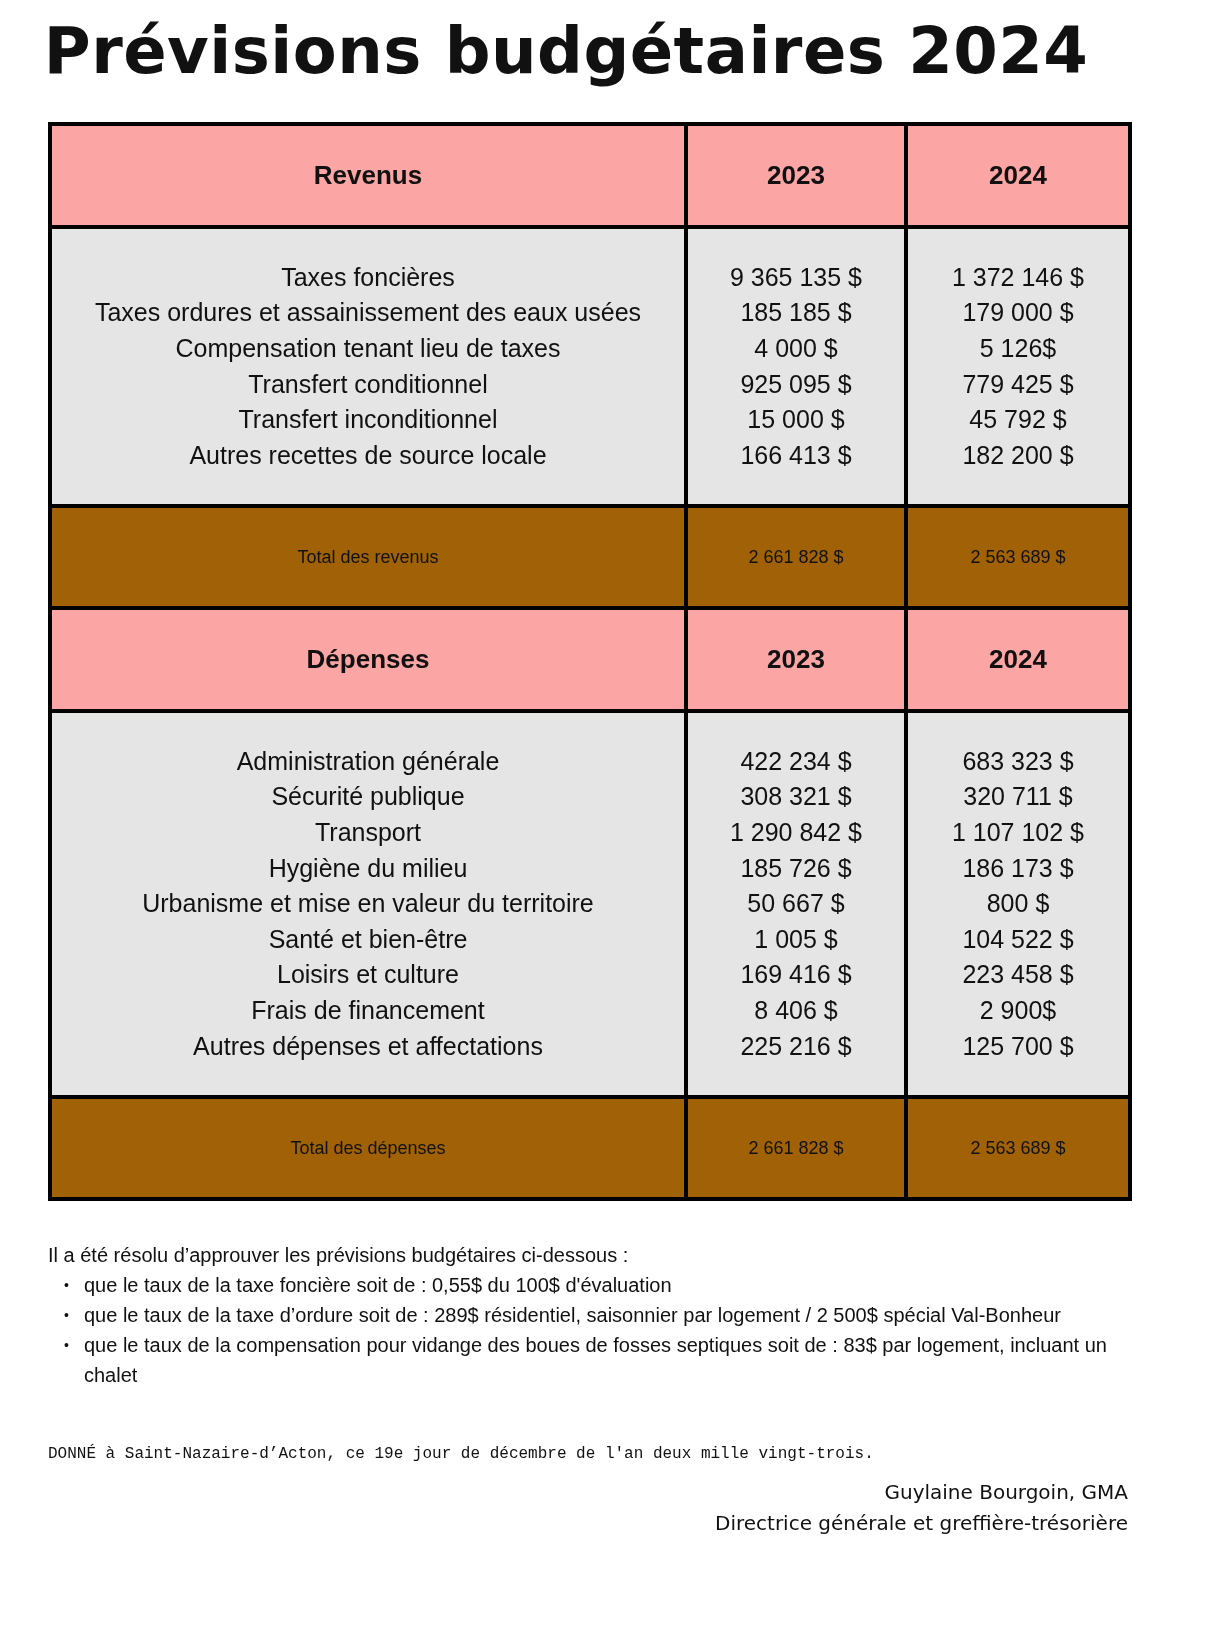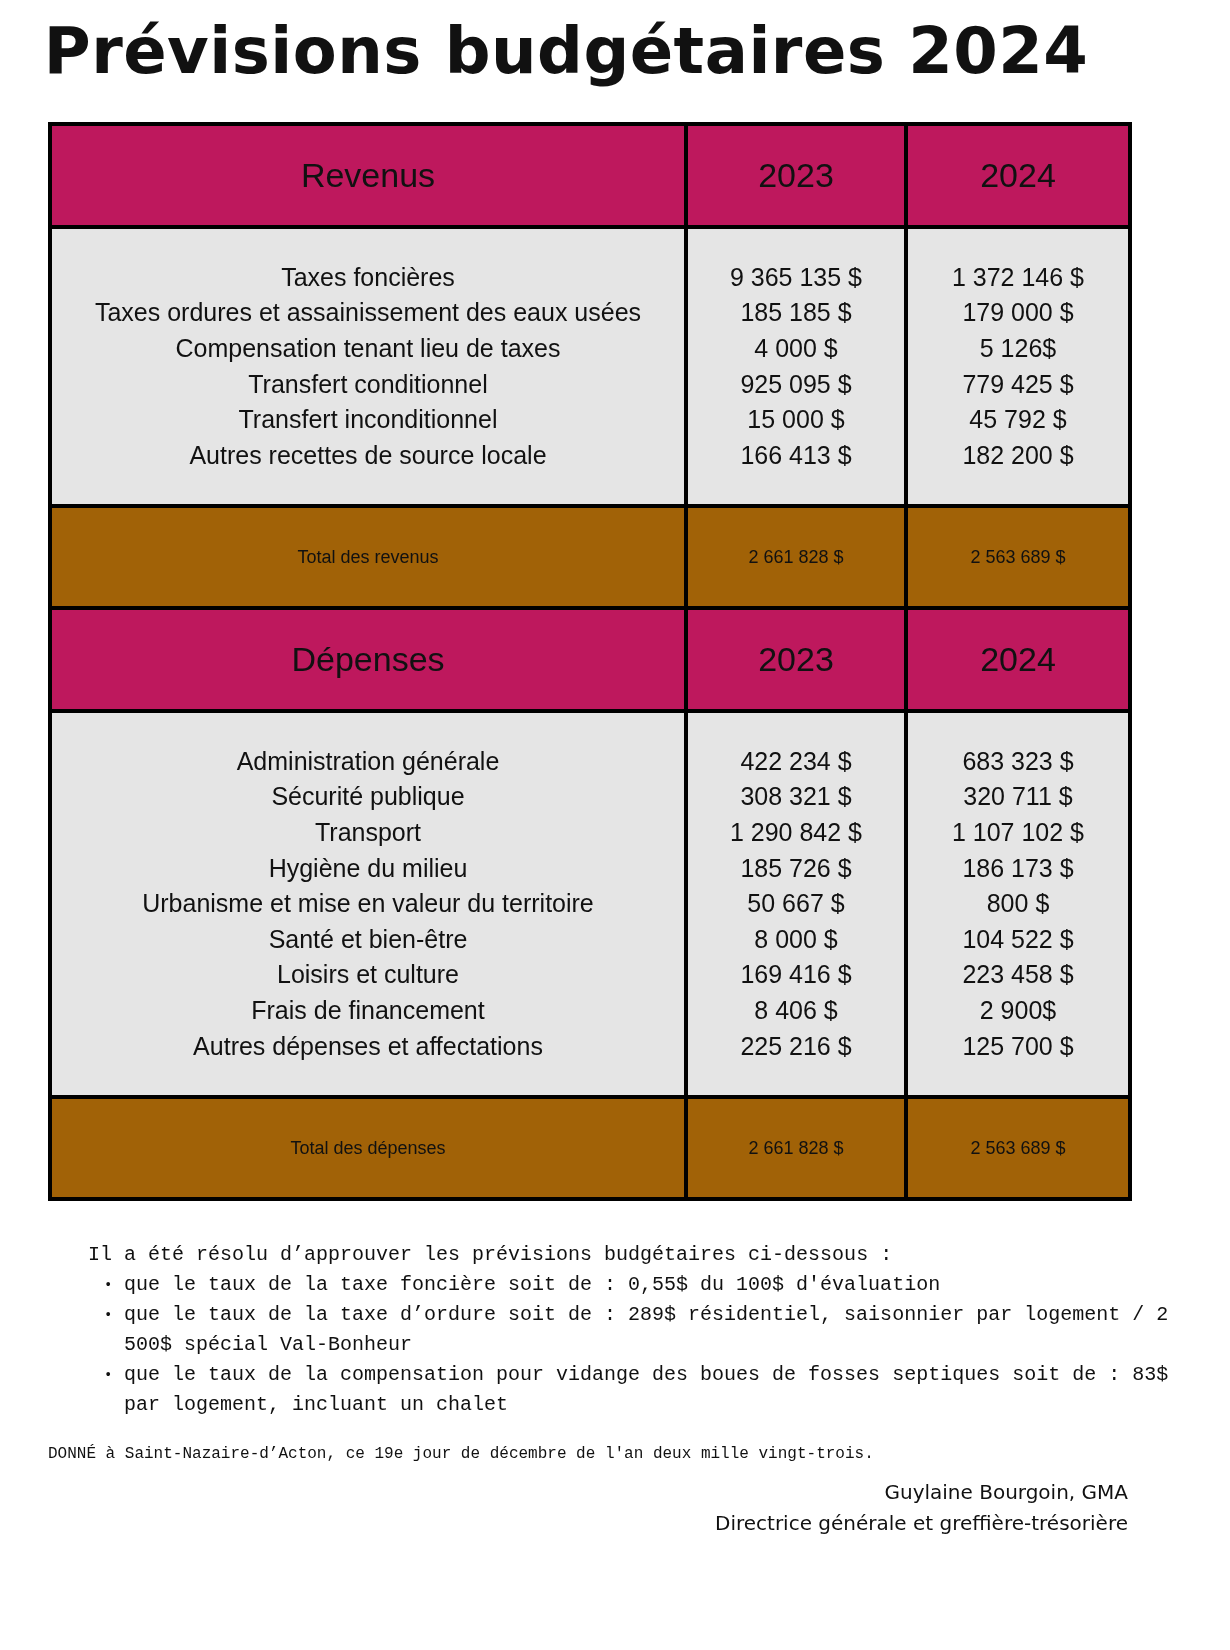--- a/index.html
+++ b/index.html
@@ -18,32 +18,32 @@
     border-collapse: collapse; table-layout: fixed;
   }
   .tbl td {
     border: 4px solid #000000; text-align: center; vertical-align: middle;
     padding: 0;
   }
   .tbl col.c1 { width: 636px; }
   .tbl col.c2 { width: 220px; }
   .tbl col.c3 { width: 224px; }
   .hdr td {
-    background: #be185d; height: 99px; font-weight: normal; font-size: 34px;
+    background: #fca5a5; height: 99px; font-weight: bold; font-size: 26px;
   }
   .body td { background: #e5e5e5; font-size: 25px; }
   .body td .line { line-height: 35.6px; }
   .rev-body td { height: 275px; }
   .dep-body td { height: 382px; }
   .total td {
     background: #a16207; height: 98px; font-size: 18px;
   }
   .notes {
     position: absolute; left: 48px; top: 1240px; width: 1100px;
-    font-size: 20px; line-height: 30px; font-family: Liberation Mono, monospace; margin-left: 40px;
+    font-size: 20px; line-height: 30px; font-family: Liberation Sans, sans-serif;
   }
   .notes ul { margin: 0; padding-left: 36px; }
   .notes li { list-style: none; position: relative; }
   .notes li::before {
     content: "\2022"; position: absolute; left: -20px; font-size: 14px;
   }
   .given {
     position: absolute; left: 48px; top: 1420px; font-size: 16px;
     font-family: Liberation Mono, monospace;
     margin-top: 25px;
@@ -117,21 +117,21 @@
         <div class="line">Loisirs et culture</div>
         <div class="line">Frais de financement</div>
         <div class="line">Autres dépenses et affectations</div>
       </td>
       <td>
         <div class="line">422 234 $</div>
         <div class="line">308 321 $</div>
         <div class="line">1 290 842 $</div>
         <div class="line">185 726 $</div>
         <div class="line">50 667 $</div>
-        <div class="line">8 000 $</div>
+        <div class="line">1 005 $</div>
         <div class="line">169 416 $</div>
         <div class="line">8 406 $</div>
         <div class="line">225 216 $</div>
       </td>
       <td>
         <div class="line">683 323 $</div>
         <div class="line">320 711 $</div>
         <div class="line">1 107 102 $</div>
         <div class="line">186 173 $</div>
         <div class="line">800 $</div>

